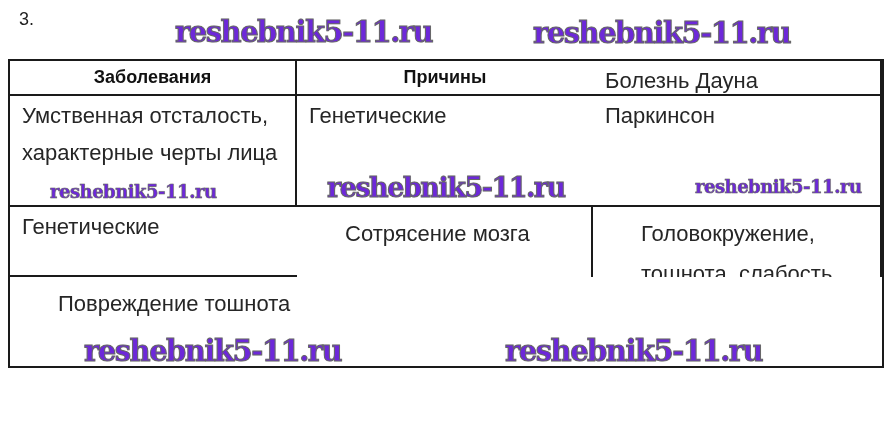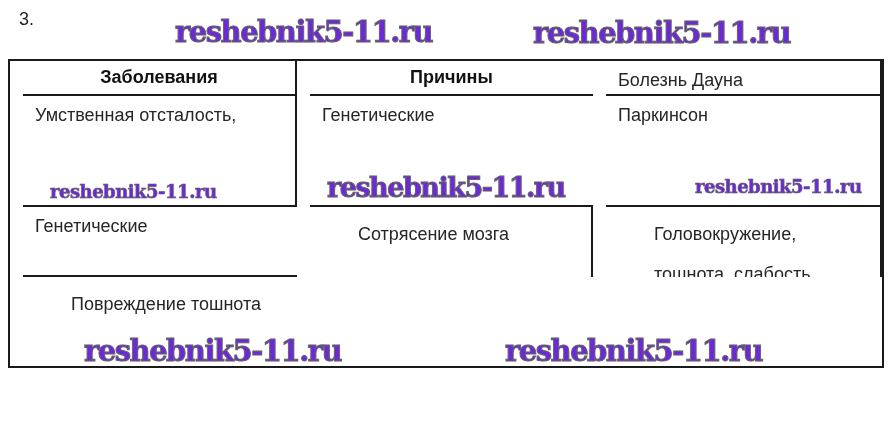--- a/index.html
+++ b/index.html
@@ -33,36 +33,35 @@
       grid-template-columns: 287px 296px 1fr;
       grid-template-rows: 35px 111px 70px 1fr;
       background: #ffffff;
     }
     .cell {
       box-sizing: border-box;
       border-right: 2px solid #1a1a1a;
       border-bottom: 2px solid #1a1a1a;
       color: #262626;
       overflow: hidden;
-      margin-left: 13px;
     }
     .cell.last-col { border-right: none; }
     .cell.last-row { border-bottom: none; }
 
     .hcell {
       display: flex;
       align-items: center;
       justify-content: center;
       font-weight: bold;
       font-size: 18px;
       color: #111111;
     }
     .dcell {
       padding: 1px 6px 0 12px;
-      font-size: 18px;
+      font-size: 22px;
       line-height: 37px;
     }
     .dcell .line { white-space: nowrap; }
     .dcell.r3 {
       padding-top: 7px;
       line-height: 40px;
       padding-left: 48px;
     }
 
     
@@ -101,20 +100,21 @@
 <div class="tbl">
 
   <div class="cell hcell">Заболевания</div>
   <div class="cell hcell last-col">Причины</div>
 
   <div class="cell dcell">
     <div class="line">Болезнь Дауна</div>
   </div>
   <div class="cell dcell">
     <div class="line">Умственная отсталость,</div>
+    <div class="line">характерные черты лица</div>
   </div>
   <div class="cell dcell last-col">
     <div class="line">Генетические</div>
   </div>
 
   <div class="cell dcell">
     <div class="line">Паркинсон</div>
   </div>
   <div class="cell dcell last-col">
     <div class="line">Генетические</div>

